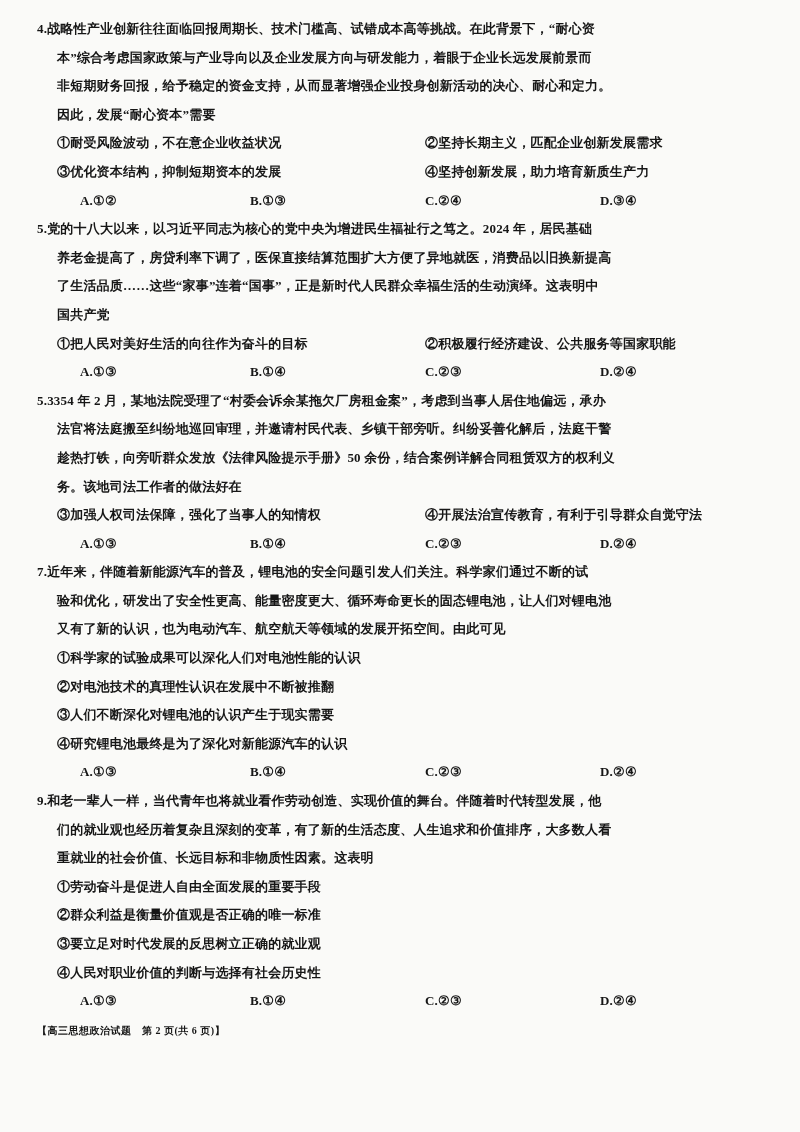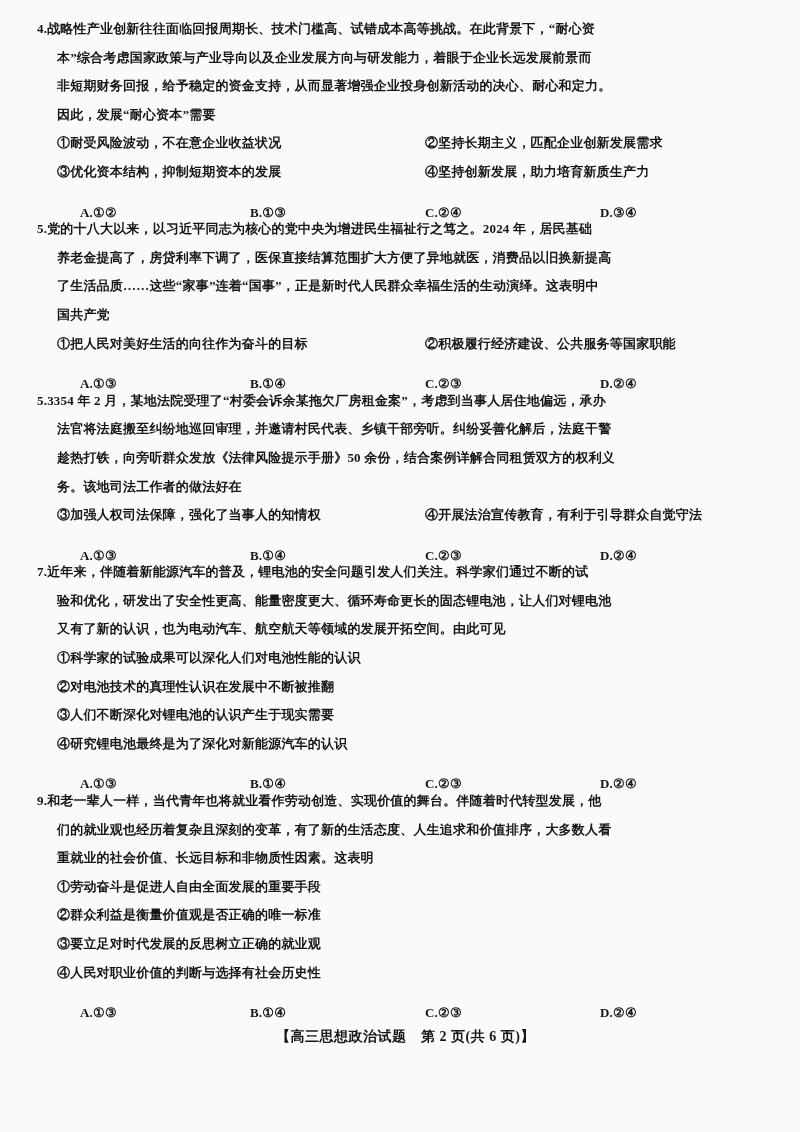--- a/index.html
+++ b/index.html
@@ -41,33 +41,32 @@
   .opt-col2 {
     position: absolute;
     left: 368px;
     top: 0;
   }
   .answer-row {
     position: relative;
   }
   .ans {
     position: absolute;
-    top: 12px;
+    top: 0;
   }
   .ans-a { left: 23px; }
   .ans-b { left: 193px; }
   .ans-c { left: 368px; }
   .ans-d { left: 543px; }
   .footer {
-    text-align: center;
-    font-size: 14px;
+    text-align: left;
+    font-size: 10px;
     line-height: 30px;
     letter-spacing: 0.5px;
     white-space: nowrap;
-    margin-top: 6px;
   }
 </style>
 </head>
 <body style="background: rgb(250, 250, 248); color: rgb(22, 22, 22);">
 
 <div class="page">
 
   <section class="question">
     <div class="line stem-first">4.战略性产业创新往往面临回报周期长、技术门槛高、试错成本高等挑战。在此背景下，“耐心资</div>
     <div class="line">本”综合考虑国家政策与产业导向以及企业发展方向与研发能力，着眼于企业长远发展前景而</div>

